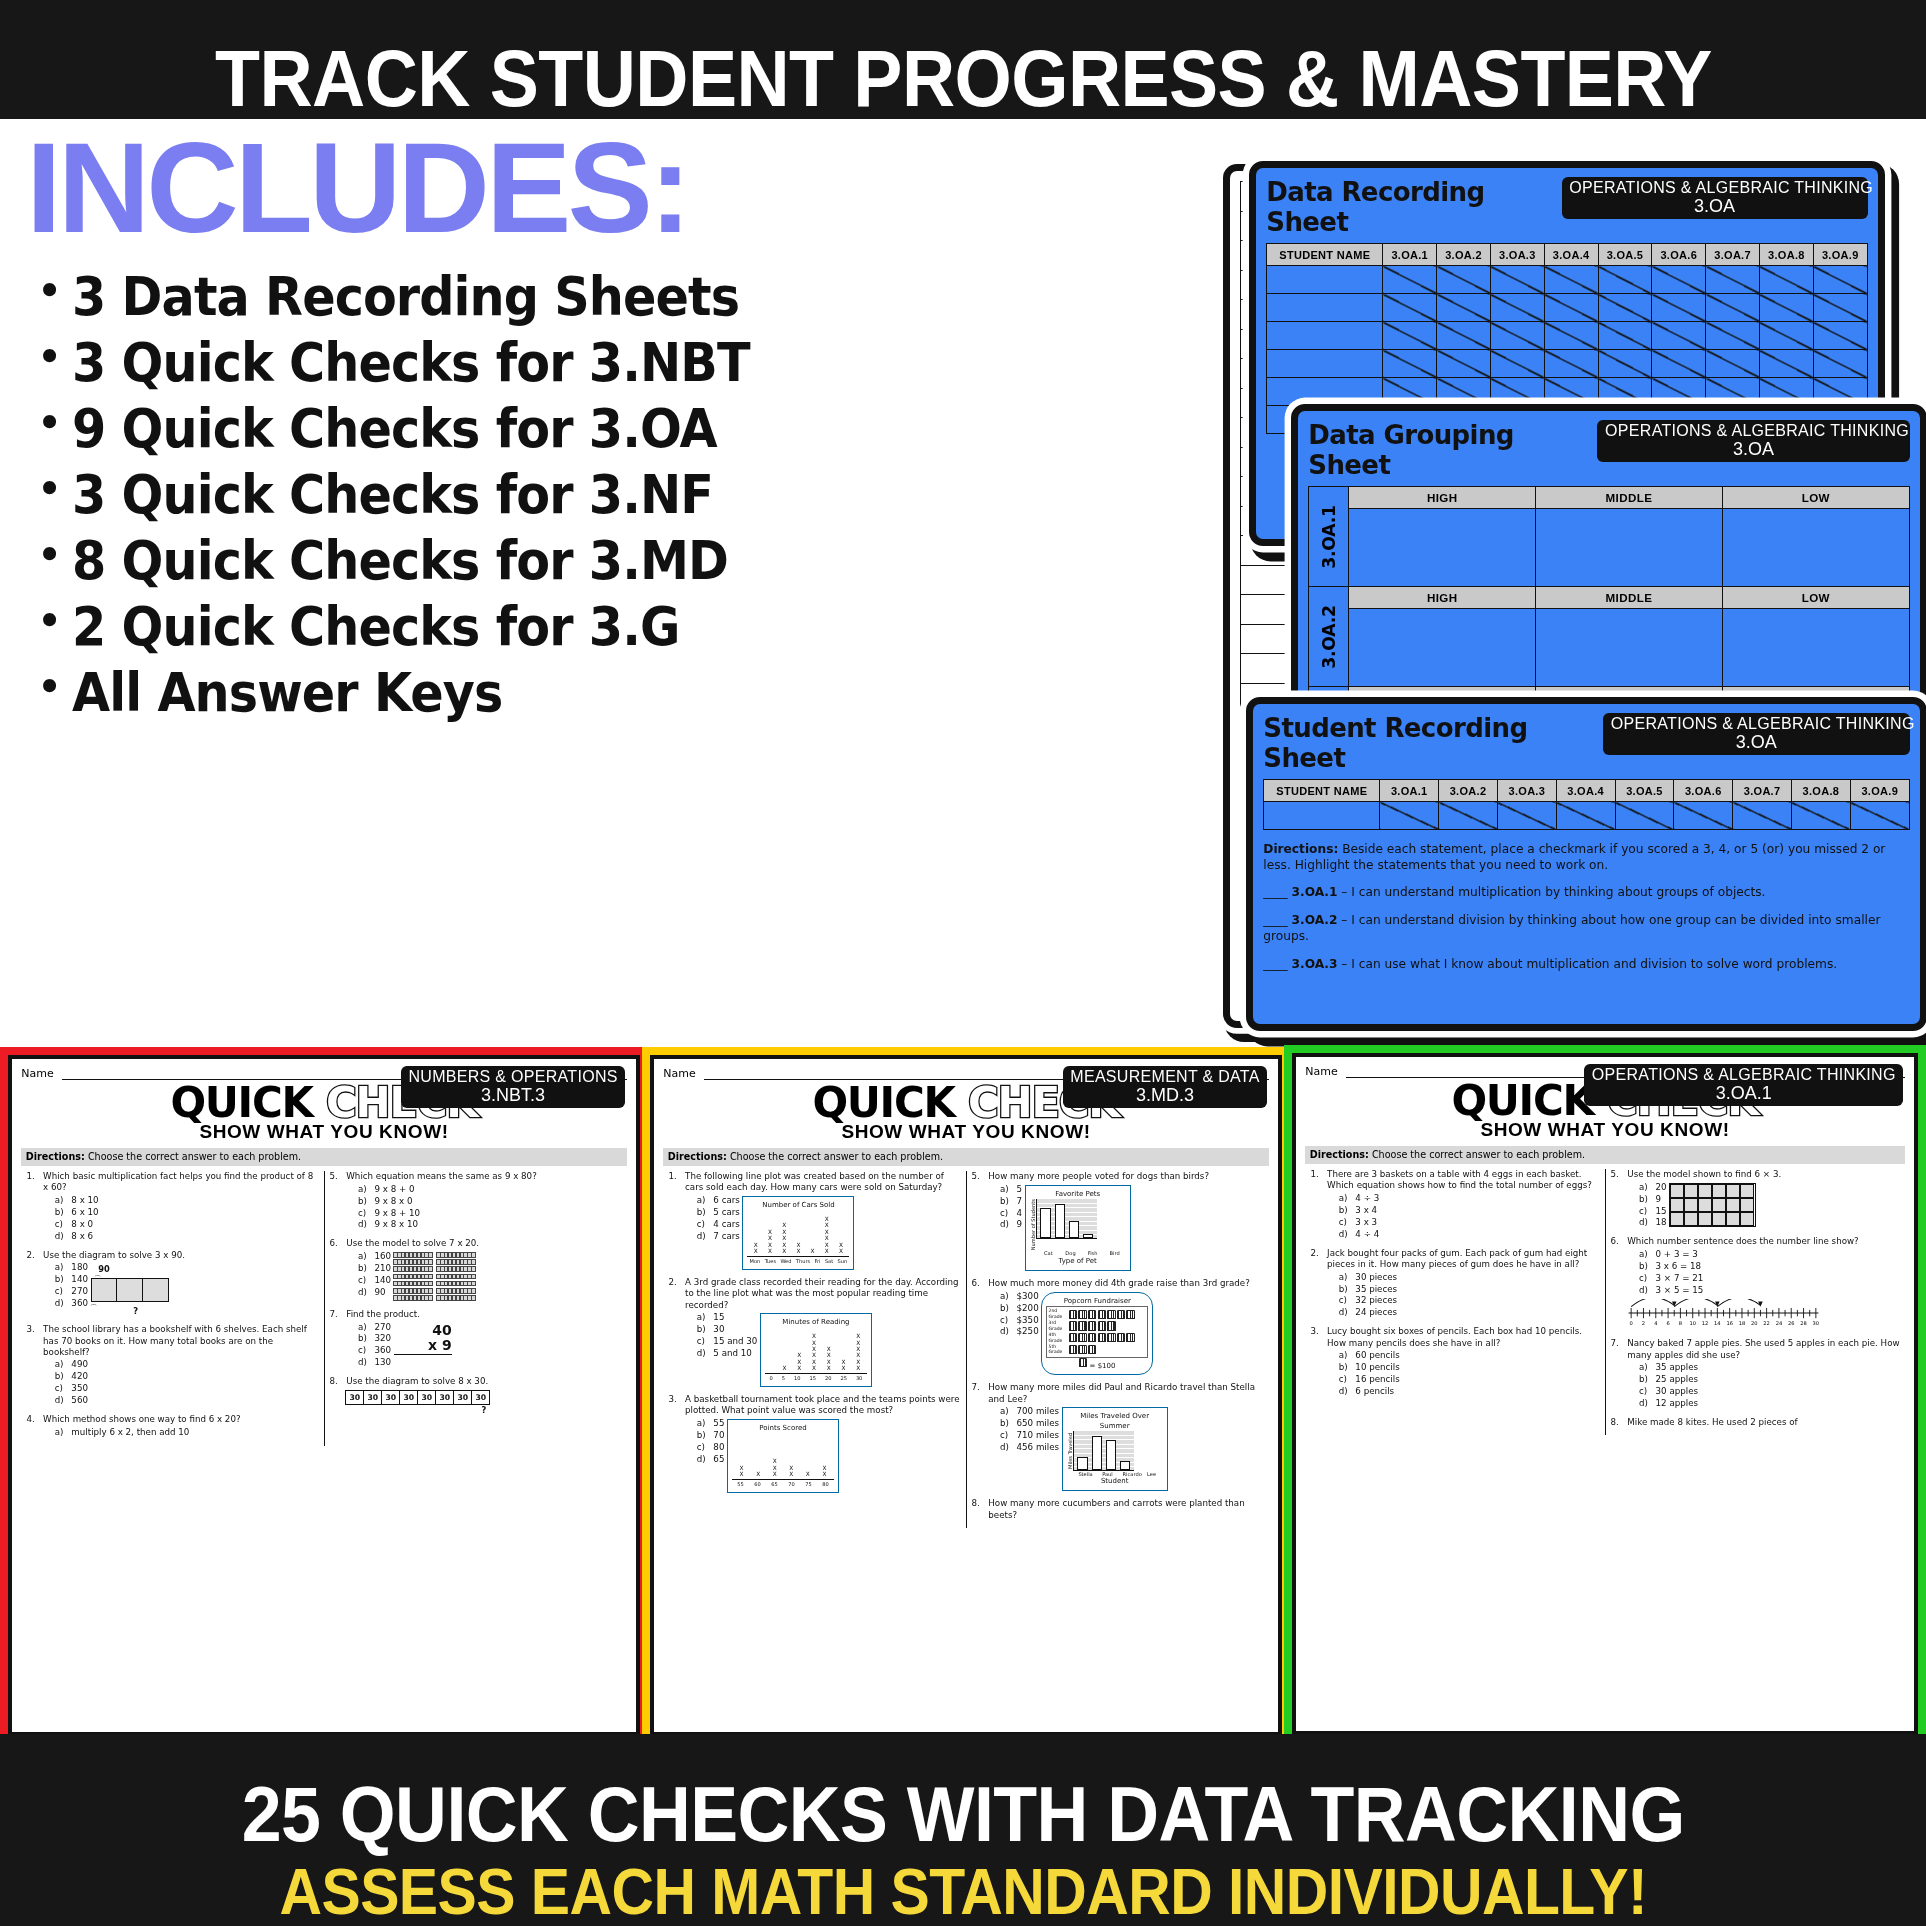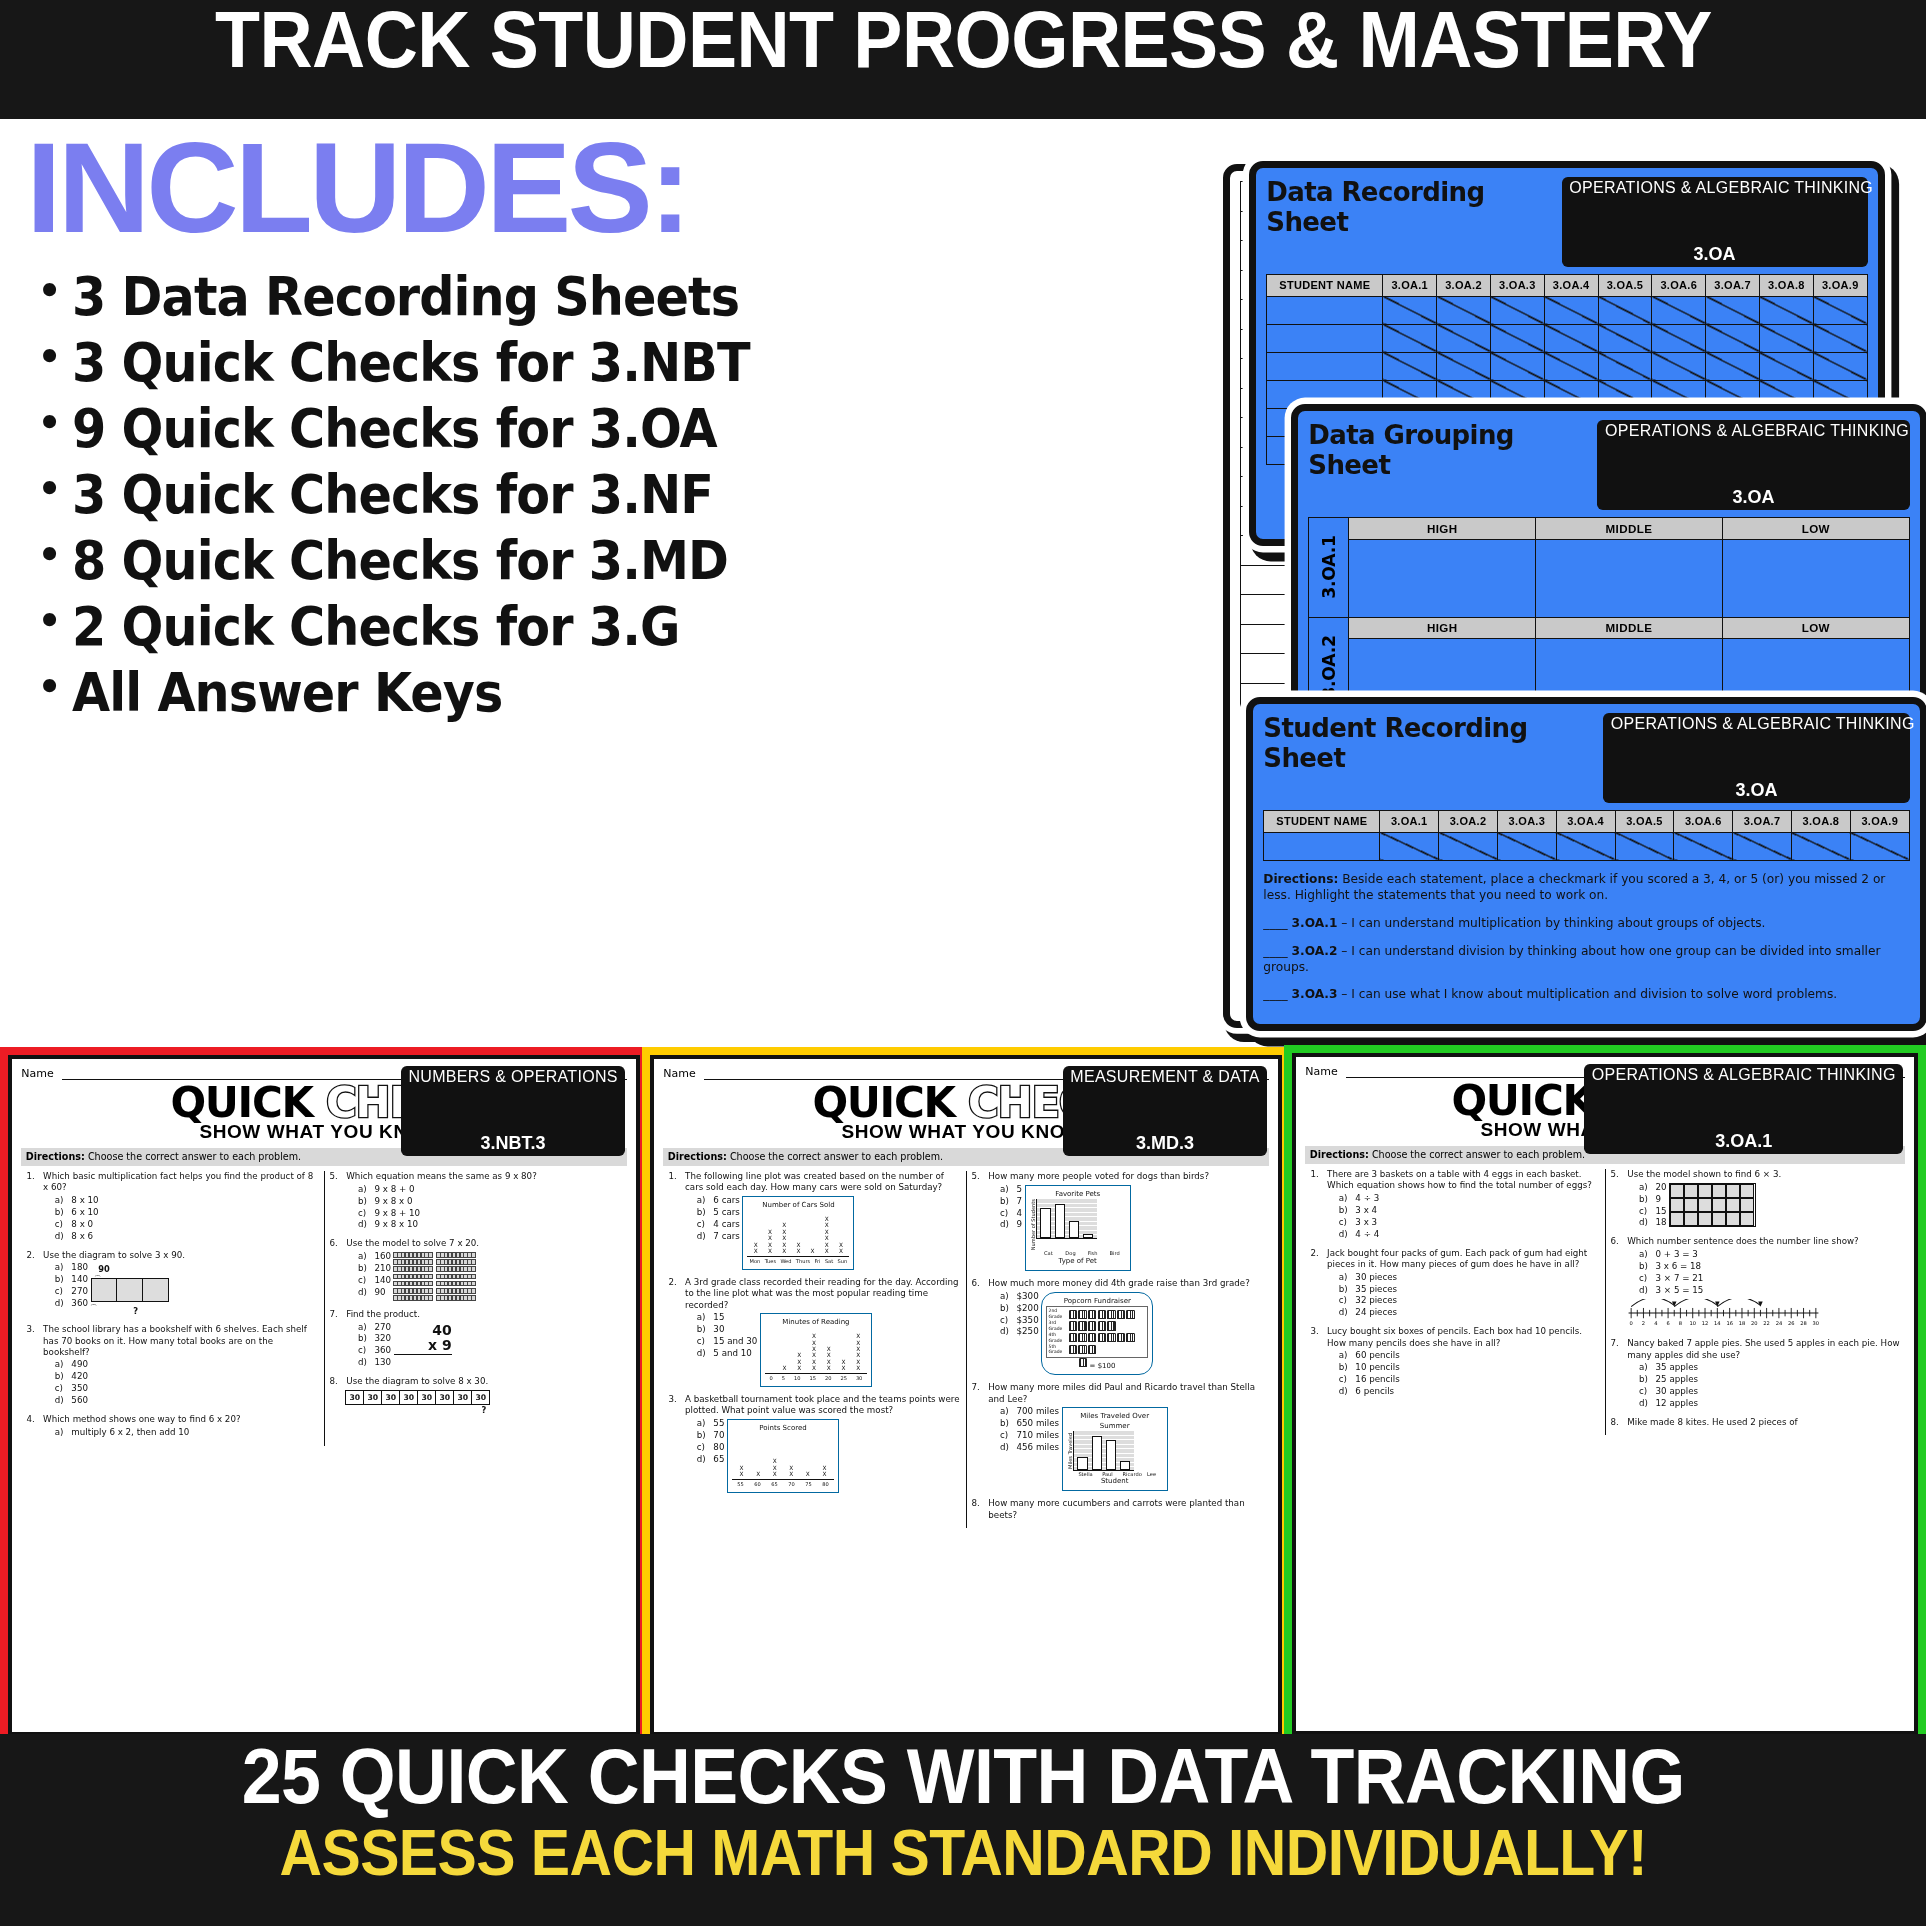--- a/index.html
+++ b/index.html
@@ -3,21 +3,21 @@
 <meta charset="utf-8">
 <style>
   * { box-sizing: border-box; margin:0; padding:0; }
   html,body { width:1926px; height:1926px; background:#fff;
     font-family:"Liberation Sans", sans-serif; overflow:hidden; }
 
   #page { position:relative; width:1926px; height:1926px; background:#fff; }
 
   
   .banner { position:absolute; left:0; width:1926px; background:#171717;
-    display:flex; flex-direction:column; align-items:center; justify-content:flex-start; }
+    display:flex; flex-direction:column; align-items:center; justify-content:flex-end; }
   #top-banner { top:0; height:119px; }
   #bottom-banner { top:1734px; height:193px; }
 
   .banner-line { color:#fff; font-weight:bold; white-space:nowrap;
     font-family:"Liberation Sans Narrow","Liberation Sans", sans-serif;
     transform:scaleX(0.92); transform-origin:center; letter-spacing:-0.6px; }
   #top-banner .banner-line { font-size:80px; line-height:1.0; }
   #bottom-banner .line1 { font-size:78px; line-height:1.08; }
   #bottom-banner .line2 { font-size:64px; line-height:1.1; color:#F5D93B; }
 
@@ -41,21 +41,21 @@
     overflow:hidden; }
   .sheet-inner { padding:9px 10.3px; }
 
   .sheet-head { display:flex; align-items:flex-start; justify-content:space-between; }
   .sheet-title { font-size:26px; font-weight:bold; letter-spacing:-0.6px;
     font-family:"DejaVu Sans", sans-serif; color:#111; }
   .std-badge { background:#111; color:#fff; border-radius:5.8px;
     padding:1.9px 7.7px 3.2px; text-align:center; min-width:161px; }
   .std-badge .std-dom { font-size:16px; letter-spacing:0.3px; line-height:1.15;
     white-space:nowrap; font-family:"Liberation Sans Narrow","Liberation Sans",sans-serif; }
-  .std-badge .std-code { font-size:18px; font-weight:bold; line-height:1.05;margin-top:48px; }
+  .std-badge .std-code { font-size:18px; font-weight:normal; line-height:1.05; }
 
   
   table.grid { border-collapse:collapse; width:100%; margin-top:6.4px; }
   table.grid th, table.grid td { border:1.3px solid #111; }
   table.grid th { background:#c9c9c9; font-size:11px; font-weight:bold;
     letter-spacing:0.3px; padding:4.5px 1.3px; text-align:center; }
   table.grid td { height:28px; }
   td.diag { background:
     linear-gradient(to top right, transparent calc(50% - 0.8px), #111 calc(50% - 0.8px),
       #111 calc(50% + 0.8px), transparent calc(50% + 0.8px)); }

